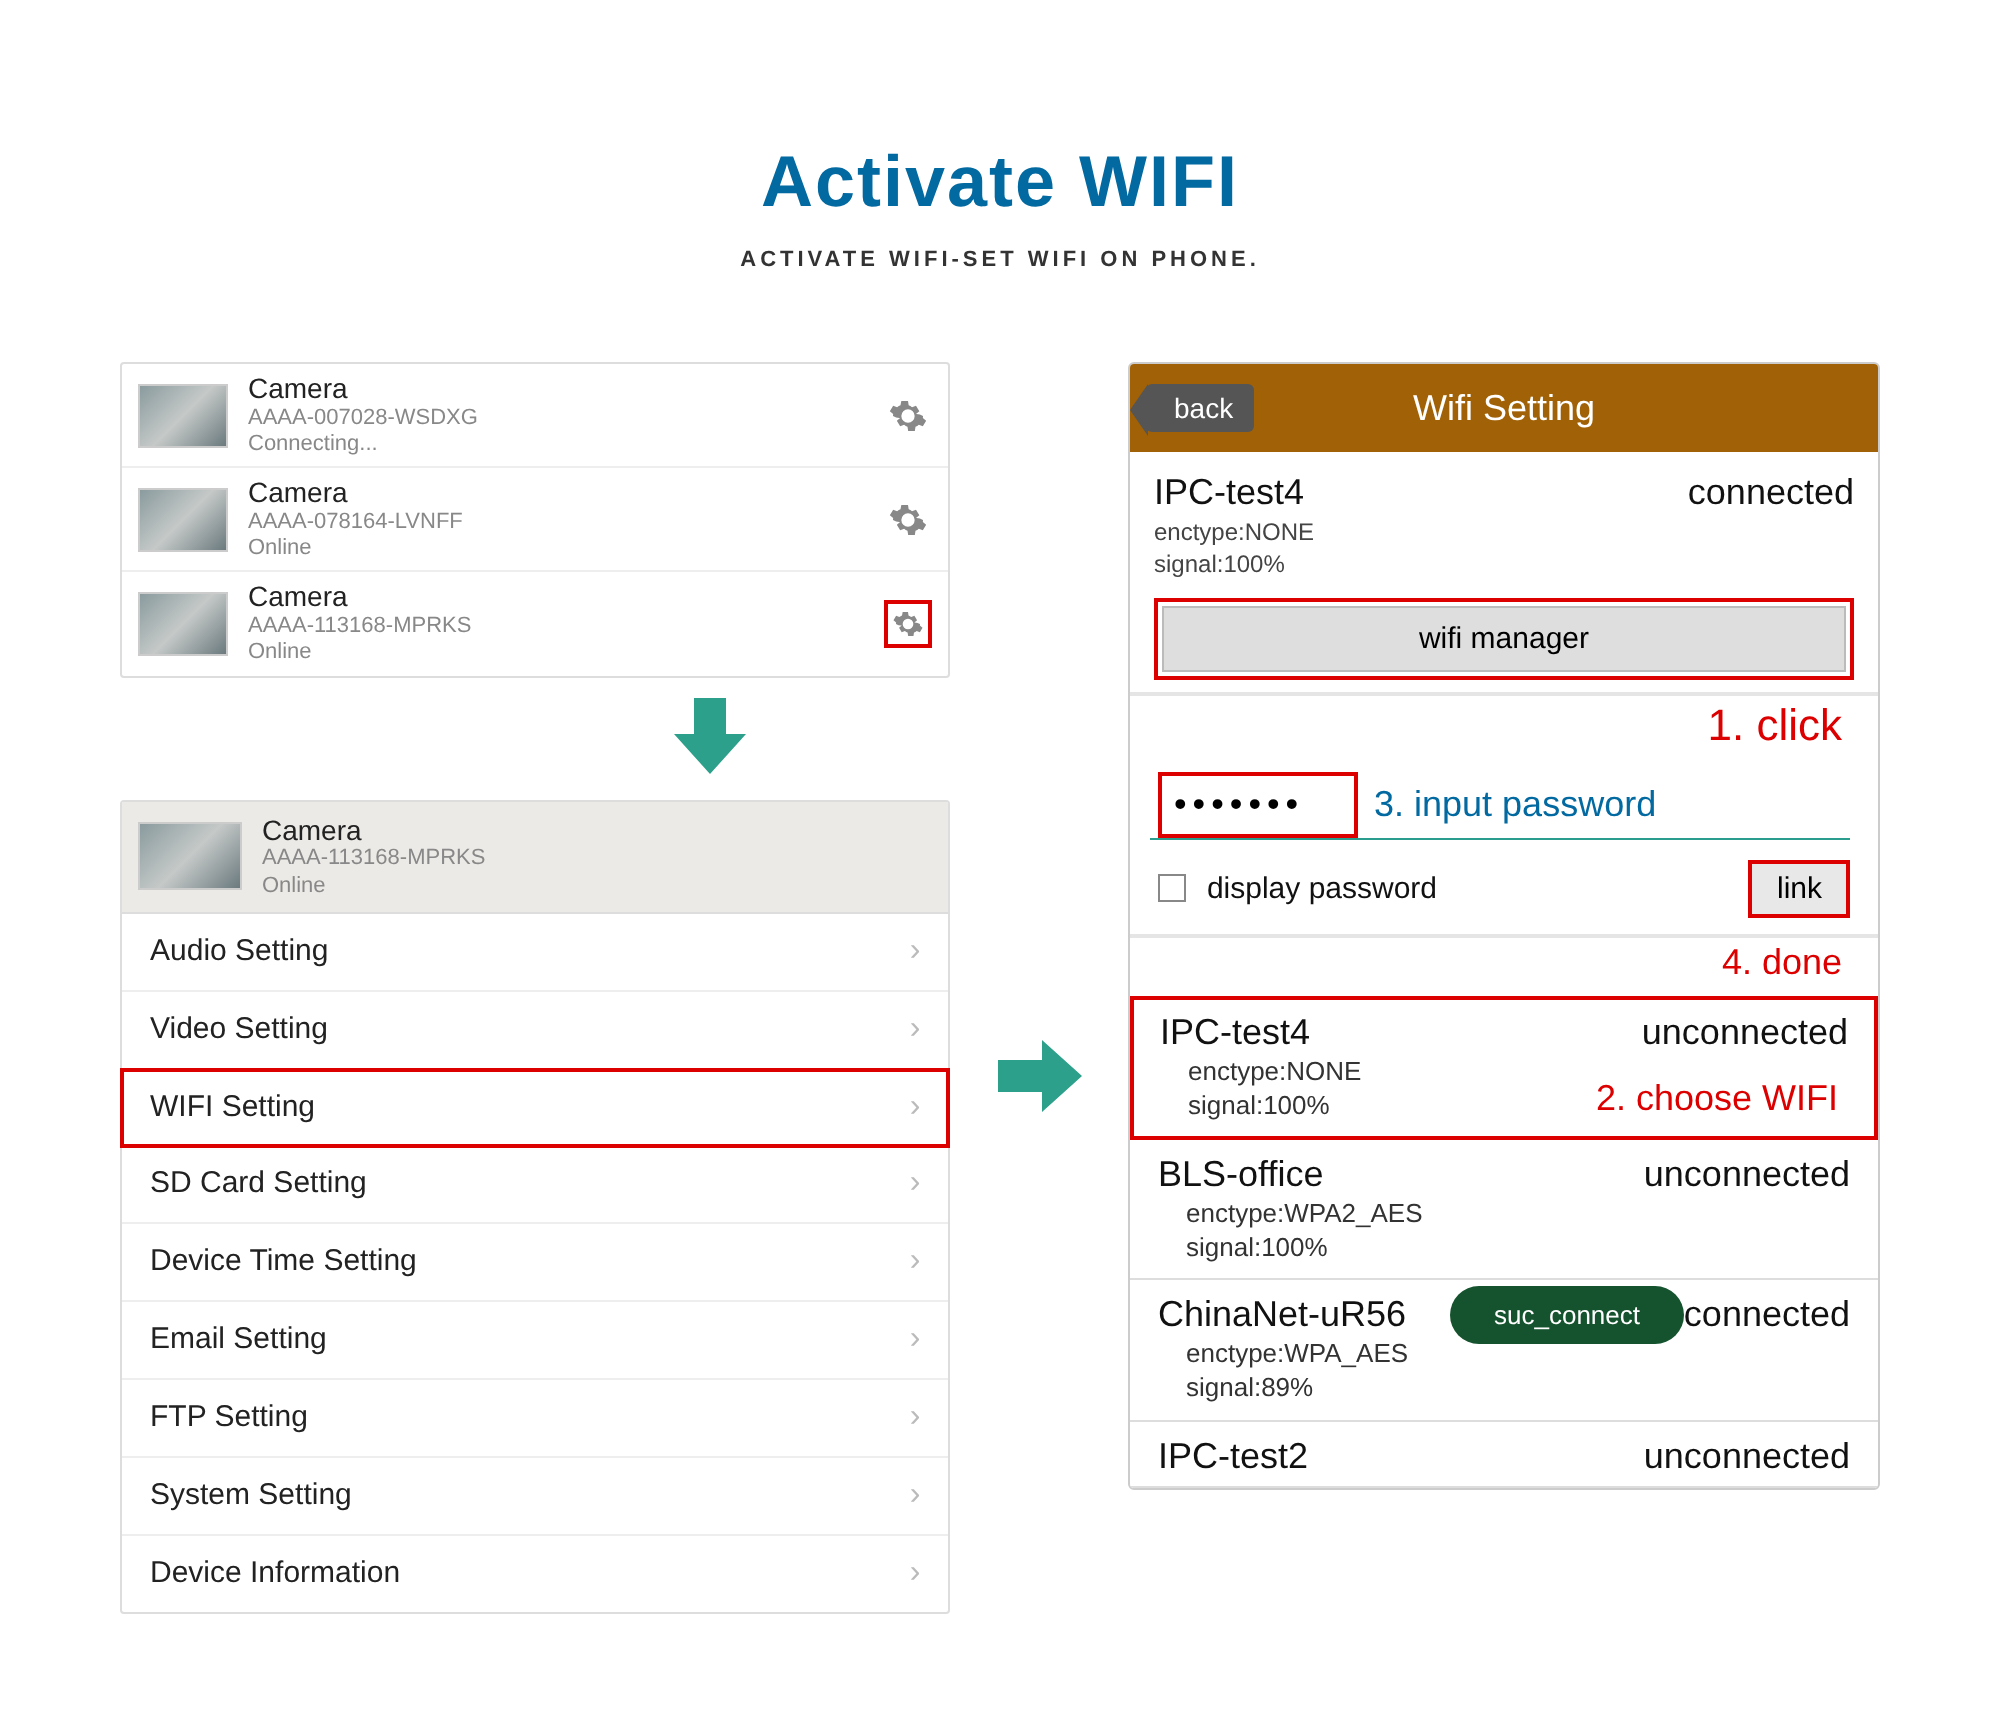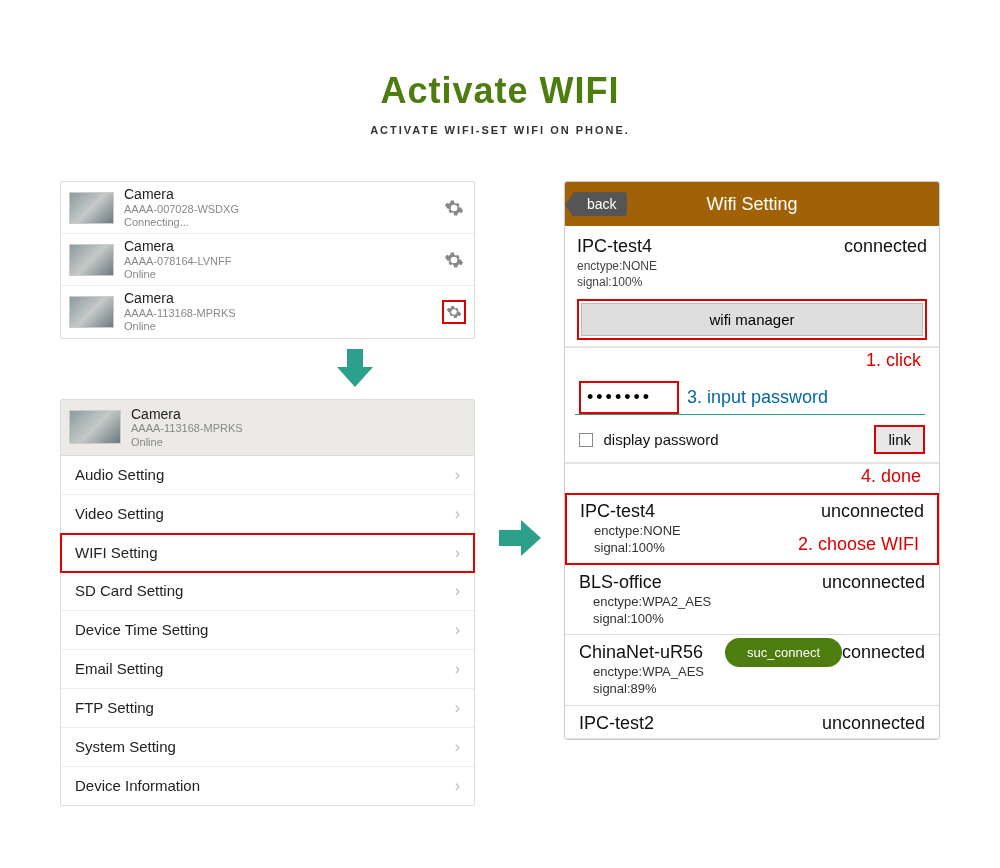--- a/index.html
+++ b/index.html
@@ -1,17 +1,17 @@
 <!DOCTYPE html>
 <html><head>
 <meta charset="utf-8">
 <style>
 * { box-sizing: border-box; margin: 0; padding: 0; }
 body { font-family: Arial, Helvetica, sans-serif; background: #fff; width: 1000px; height: 868px; position: relative; overflow: hidden; }
-.page-title { text-align: center; font-size: 36px; font-weight: 600; color: #4d7c0f; margin-top: 70px; letter-spacing: 1px; }
+.page-title { text-align: center; font-size: 36px; font-weight: 600; color: #0369a1; margin-top: 70px; letter-spacing: 1px; }
 .page-subtitle { text-align: center; font-size: 11px; color: #333; margin-top: 12px; letter-spacing: 2px; font-weight: 600; }
 .content { display: flex; margin-top: 45px; padding: 0 60px; gap: 0; align-items: flex-start; }
 .left-col { width: 444px; position: relative; }
 .right-col { width: 400px; position: relative; }
 .arrow-gap { width: 95px; display: flex; align-items: center; justify-content: center; margin-top: 335px; }
 
 
 .camera-panel { border: 1px solid #ddd; border-radius: 2px; background: #fff; }
 .camera-row { display: flex; align-items: center; padding: 4px 8px; border-bottom: 1px solid #eee; position: relative; }
 .camera-row:last-child { border-bottom: none; }
@@ -42,40 +42,40 @@
 .wifi-panel { border: 1px solid #ccc; border-radius: 3px; background: #fff; overflow: hidden; }
 .wifi-topbar { background: #a16207; color: #fff; display: flex; align-items: center; height: 44px; position: relative; }
 .back-btn { margin-left: 8px; background: #555; color: #fff; font-size: 14px; padding: 4px 10px 4px 14px; position: relative; border-radius: 3px; }
 .back-btn::before { content:""; position:absolute; left:-8px; top:0; width:0; height:0; border-top:13px solid transparent; border-bottom:13px solid transparent; border-right:9px solid #555; }
 .wifi-title { position: absolute; left: 50%; transform: translateX(-50%); font-size: 18px; }
 .wifi-body { padding: 10px 12px 6px; border-bottom: 2px solid #e5e5e5; }
 .conn-row { display: flex; justify-content: space-between; font-size: 18px; color: #111; }
 .small-info { font-size: 12px; color: #444; margin-top: 2px; }
 .wifi-mgr { margin-top: 10px; border: 2px solid #d00; padding: 2px; }
 .wifi-mgr-inner { background: #dedede; border: 1px solid #bbb; text-align: center; padding: 7px 16px; font-size: 15px; }
-.step1 { color: #d00; text-align: right; font-size: 18px; margin: 2px 18px 0 0; }
+.step1 { color: #d00; text-align: right; font-size: 22px; margin: 2px 18px 0 0; }
 
 .pass-block { padding: 10px 14px 8px; border-bottom: 2px solid #e5e5e5; position: relative; }
 .pass-input-wrap { display: flex; align-items: center; }
 .pass-input { width: 100px; border: 2px solid #d00; padding: 4px 6px; font-size: 18px; letter-spacing: 3px; color: #000; }
 .step3 { color: #0369a1; font-size: 18px; margin-left: 8px; }
 .underline { height: 1px; background: #2a9d8f; margin-top: 0; width: 350px; margin-left:-4px; }
 .disp-row { display: flex; align-items: center; justify-content: space-between; margin-top: 10px; }
 .chk { width: 14px; height: 14px; border: 1px solid #888; display: inline-block; margin-right: 6px; vertical-align: middle; }
 .disp-label { font-size: 15px; color: #111; }
 .link-btn { border: 2px solid #d00; background: #e8e8e8; padding: 4px 12px; font-size: 15px; }
 .step4 { color: #d00; text-align: right; font-size: 18px; margin: 2px 18px 6px 0; }
 
 .net-list { }
 .net-row { padding: 7px 14px; border-bottom: 1px solid #ddd; position: relative; }
 .net-head { display: flex; justify-content: space-between; font-size: 18px; color: #111; }
 .net-sub { font-size: 13px; color: #333; margin-left: 14px; margin-top: 1px; line-height: 1.25; }
 .net-row.hl { border: 2px solid #d00; margin: 0px; padding: 6px 13px; }
 .step2 { color: #d00; position: absolute; right: 18px; bottom: 8px; font-size: 18px; }
-.toast { position: absolute; background: #4d7c0f; color: #fff; font-size: 13px; padding: 7px 22px; border-radius: 16px; left: 160px; top: 3px; }
+.toast { position: absolute; background: #14532d; color: #fff; font-size: 13px; padding: 7px 22px; border-radius: 16px; left: 160px; top: 3px; }
 .net-row.last { padding-bottom: 4px; }
 </style>
 </head>
 <body>
 
 <h1 class="page-title">Activate WIFI</h1>
 <div class="page-subtitle">ACTIVATE WIFI-SET WIFI ON PHONE.</div>
 
 <div class="content">
 

